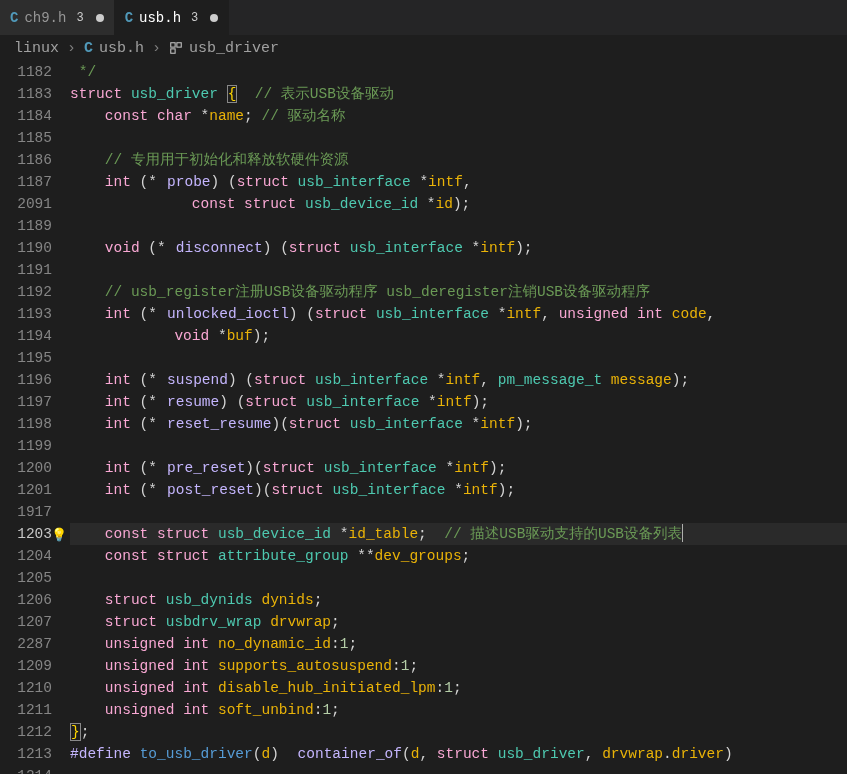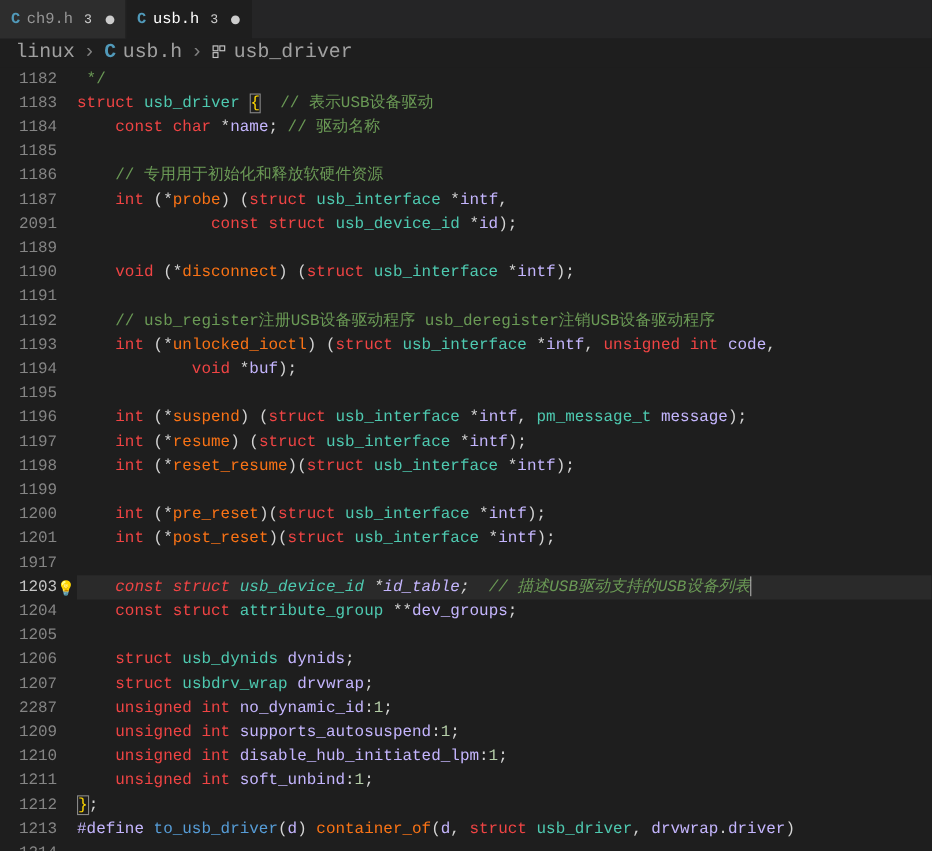--- a/index.html
+++ b/index.html
@@ -45,21 +45,21 @@
     width: 8px;
     height: 8px;
     border-radius: 50%;
     background: #cccccc;
     margin-left: 6px;
   }
   .breadcrumb {
     display: flex;
     align-items: center;
     padding: 4px 14px;
-    font-size: 18px;
+    font-size: 15px;
     color: #a0a0a0;
     gap: 6px;
     height: 26px;
     background: #1e1e1e;
   }
   .breadcrumb .sep::after { content: "›"; color: #808080; margin: 0 2px;}
   .breadcrumb .c-icon { color: #519aba; font-weight: bold; }
   .breadcrumb .sym-icon svg { vertical-align: middle; }
   .editor {
     display: flex;
@@ -79,30 +79,30 @@
     position: absolute;
     right: -16px;
     top: 2px;
     color: #ffcc00;
     font-size: 13px;
   }
   .code {
     flex: 1;
     white-space: pre;
   }
-  .tok-kw   { color: #ef4444; }
+  .tok-kw   { color: #f9a8d4; }
   .tok-type { color: #4ec9b0; }
   .tok-ctl  { color: #c4b5fd; }
-  .tok-id   { color: #c4b5fd; }
-  .tok-fn   { color: #f97316; }
+  .tok-id   { color: #eab308; }
+  .tok-fn   { color: #c4b5fd; margin-left: 10px; }
   .tok-cmt  { color: #6a9955; }
   .tok-num  { color: #b5cea8; }
   .tok-mac  { color: #569cd6; font-family: Liberation Mono, monospace; }
   .tok-brace-hi { border: 1px solid #888888; color:#ffd700; }
-  .line-hl { background: #2a2a2a; font-style: italic; }
+  .line-hl { background: #2a2a2a; }
   .cursor {
     border-left: 1px solid #aeafad;
     display: inline-block;
     height: 18px;
     vertical-align: text-bottom;
   }
 </style>
 </head>
 <body>
 

